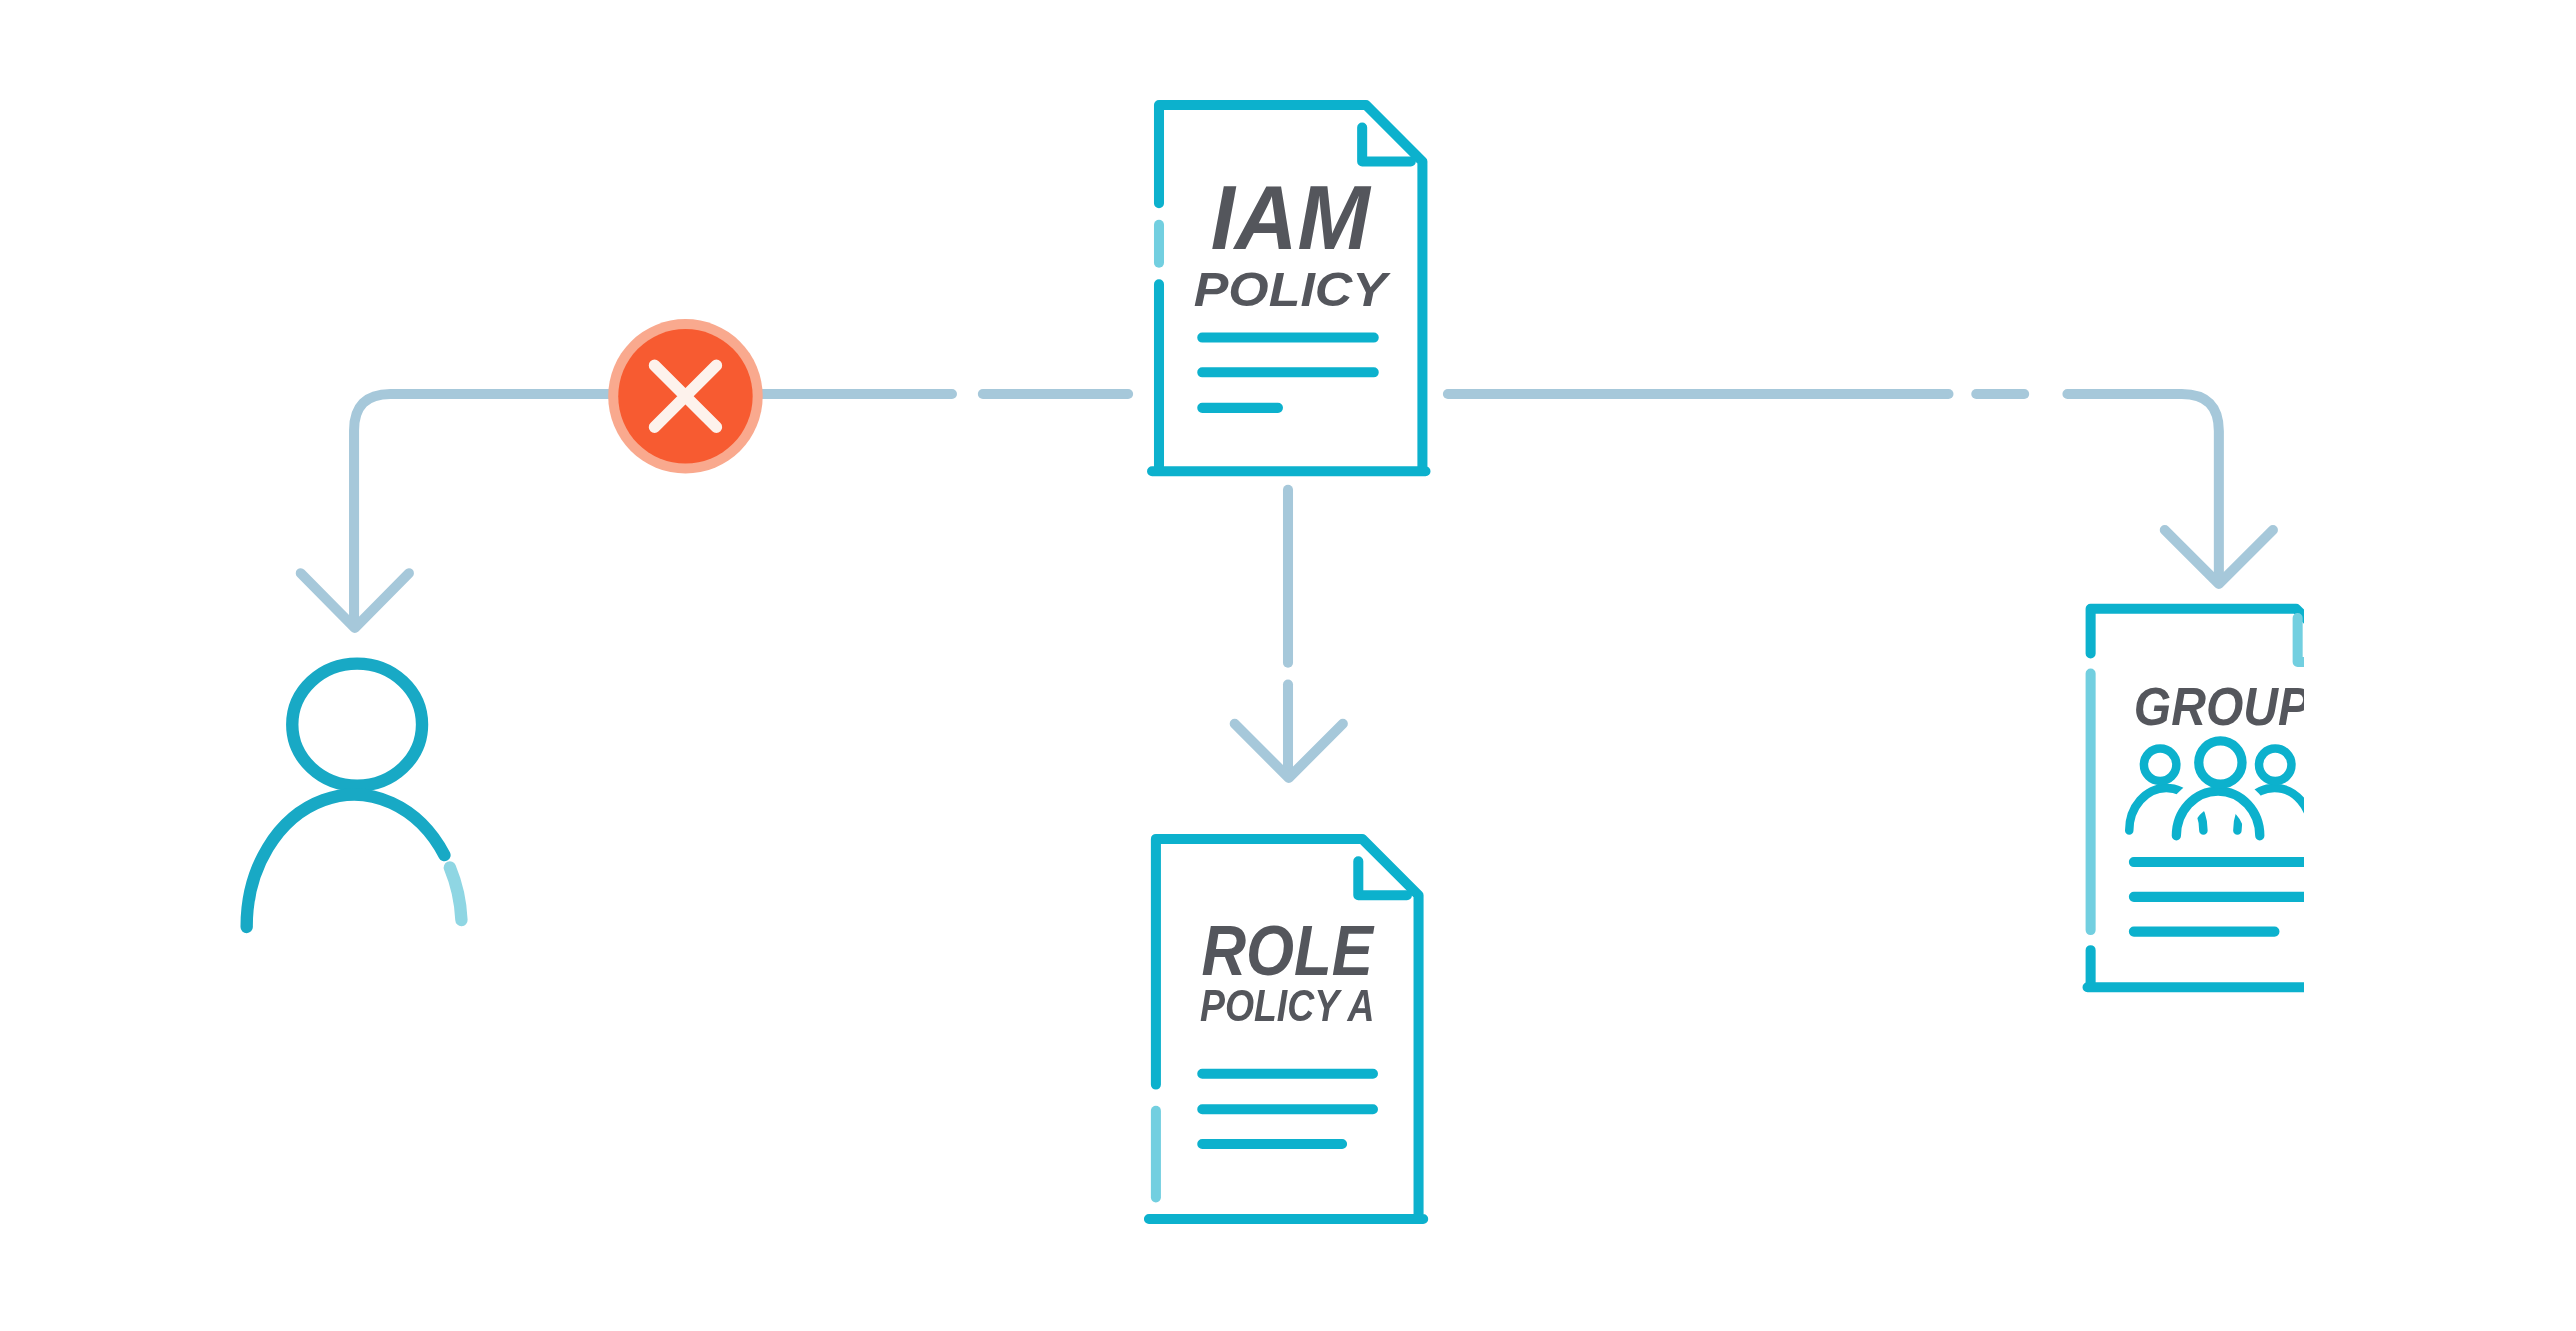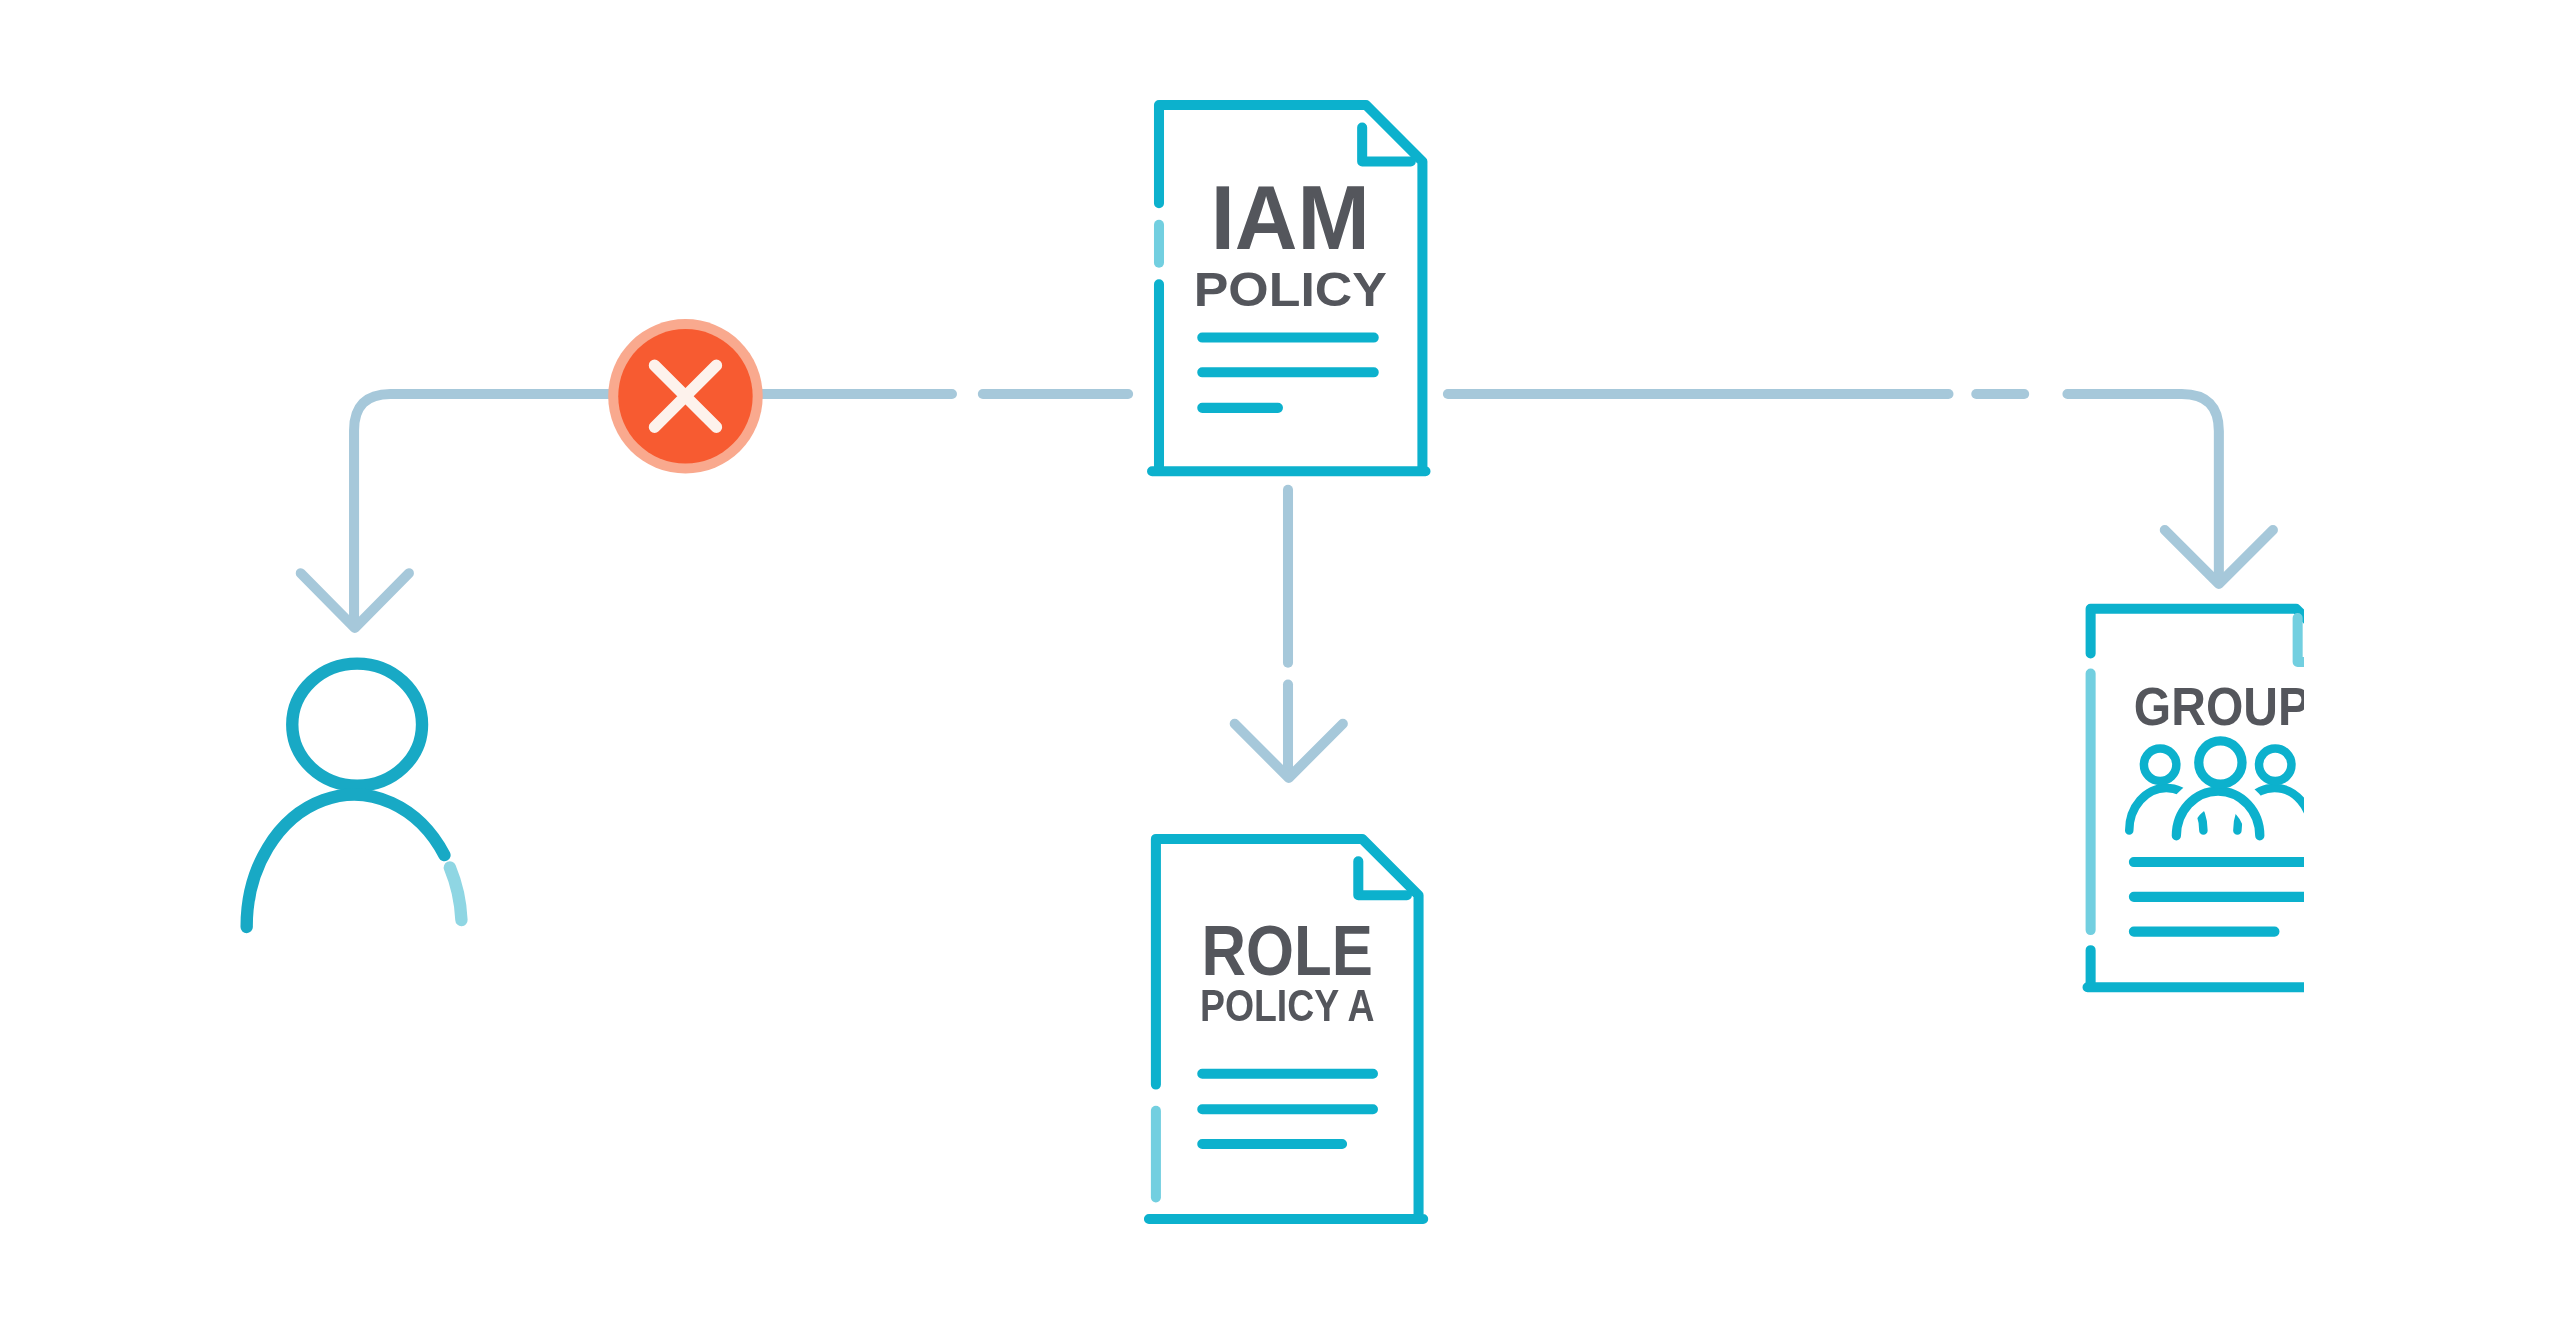--- a/index.html
+++ b/index.html
@@ -4,20 +4,21 @@
 <style>
   html, body { margin: 0; padding: 0; }
   body { background: #ffffff; }
   .canvas {
     position: relative;
     width: 2304px;
     height: 1331px;
     background: #ffffff;
     overflow: hidden;
     font-family: "Liberation Sans", sans-serif;
+    font-style: italic;
   }
   svg { display: block; }
   .ln  { fill: none; stroke-linecap: round; stroke-linejoin: round; }
   .w11 { stroke-width: 11; }
   .w12 { stroke-width: 12; }
   .w13 { stroke-width: 13; }
   .w15 { stroke-width: 15; }
   .w16 { stroke-width: 16; }
   .halo { fill: none; stroke: #ffffff; stroke-linecap: butt; }
   text {

